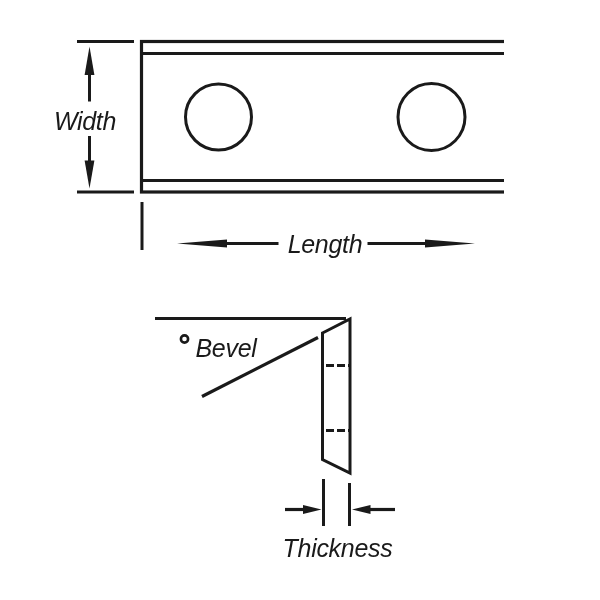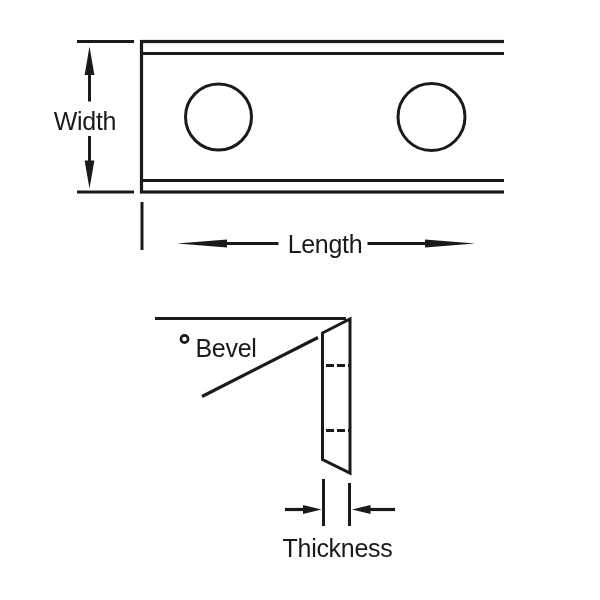--- a/index.html
+++ b/index.html
@@ -9,20 +9,21 @@
     height: 600px;
     background: var(--background, #ffffff);
     font-family: "Liberation Sans", sans-serif;
   }
   .canvas {
     position: relative;
     width: 504px;
     height: 600px;
     background: var(--background, #ffffff);
     overflow: hidden;
+    font-style: italic;
   }
   svg { display: block; }
   .ln {
     stroke: var(--line, #1a1a1a);
     stroke-width: 3;
     fill: none;
     stroke-linecap: butt;
   }
   .ln-thick { stroke-width: 3.2; }
   .dashed {

